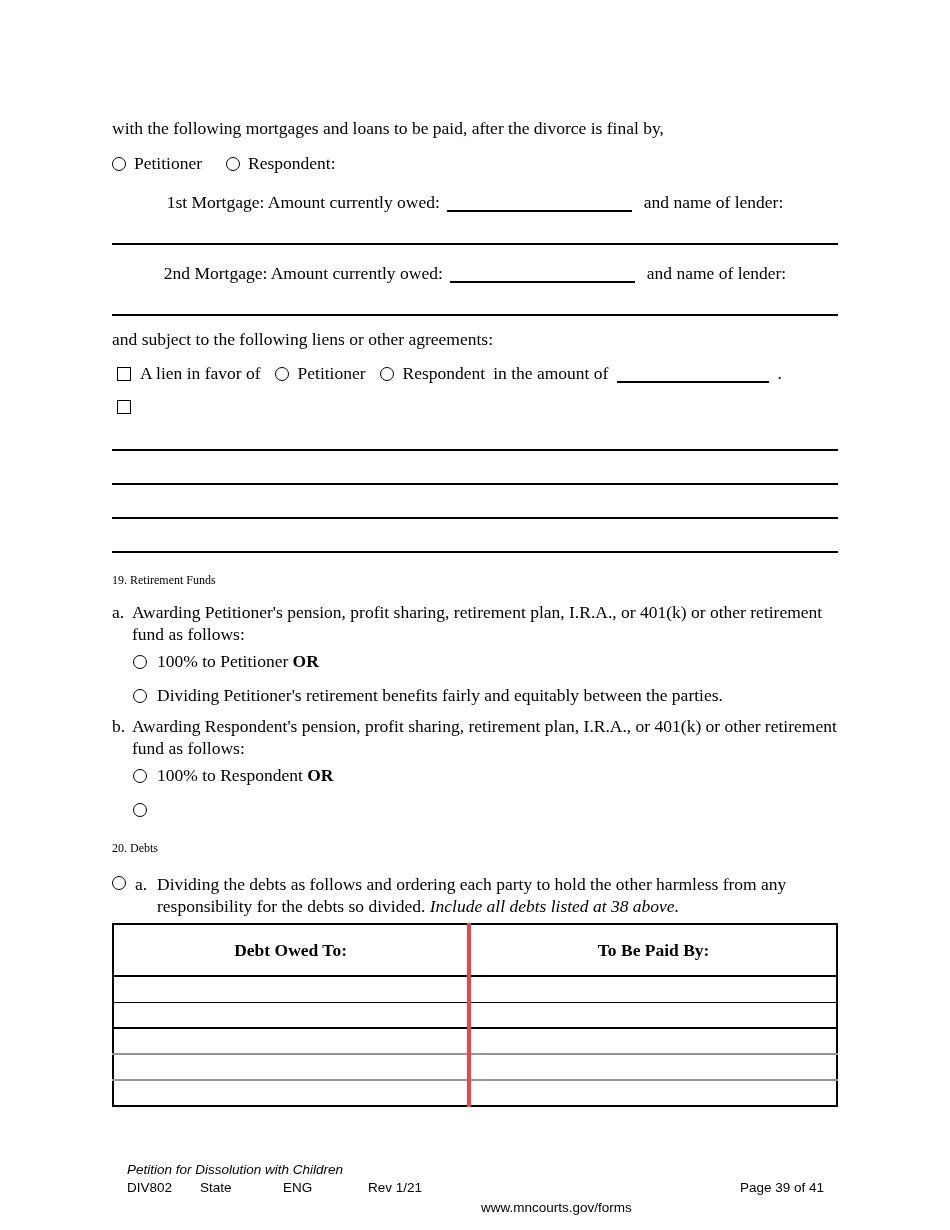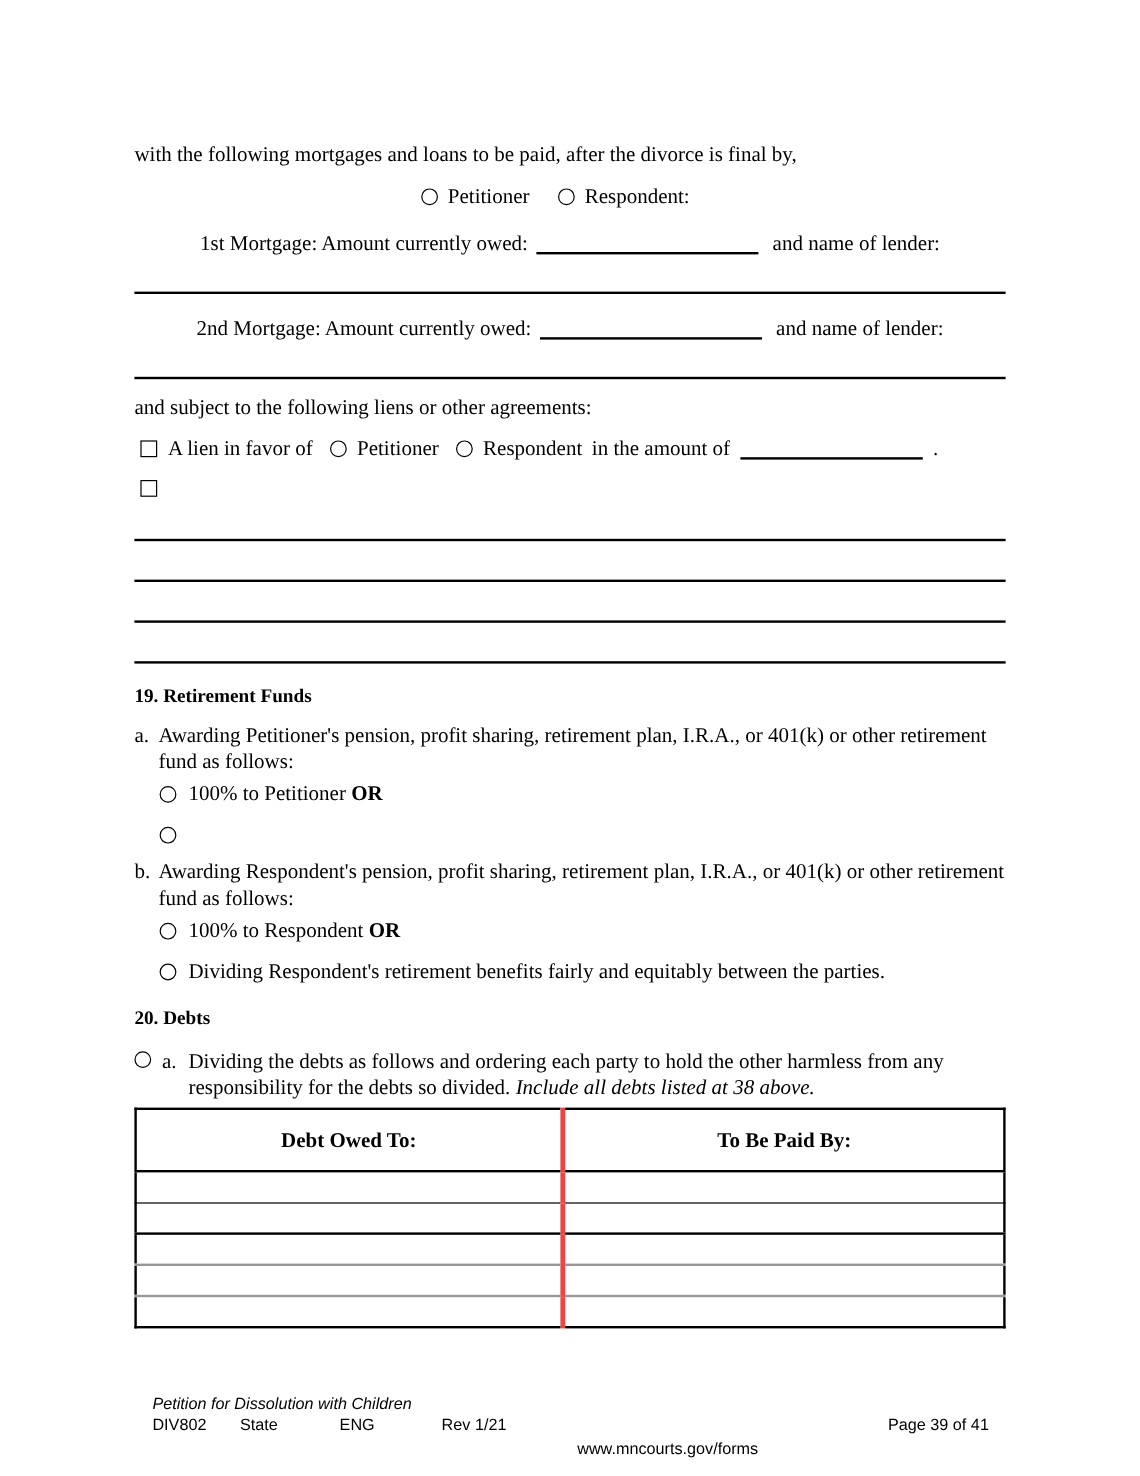--- a/index.html
+++ b/index.html
@@ -19,21 +19,21 @@
   .checkbox {
     display:inline-block; width:14px; height:14px; border:1.5px solid #000;
     vertical-align:-2px; background:#fff; flex:none;
   }
   .blank {
     display:inline-block; border-bottom:2px solid #000; height:16px;
     vertical-align:-4px;
   }
 
   .intro-line { }
-  .payer-radios { margin-top:13px;text-align:center; }
+  .payer-radios { margin-top:13px; }
   .payer-radios .radio { margin-right:8px; }
   .payer-radios .opt { margin-right:24px; }
 
   .mortgage-row { margin-top:17px; height:26px;text-align:center; }
   .mortgage-row .blank { width:185px; margin-left:7px; }
   .mortgage-row .suffix { margin-left:12px; }
 
   .rule { border-top:2.5px solid #000; }
   .rule-m1 { margin-top:26px; }
   .rule-m2 { margin-top:26px; }
@@ -46,21 +46,21 @@
   .lien-row .blank { width:152px; margin-left:9px; }
   .lien-row .period { margin-left:8px; }
 
   .other-row { margin-top:11px; }
   .other-row .checkbox { margin-right:9px; margin-left:5px; }
 
   .writein { border-top:2px solid #000; }
   .writein-1 { margin-top:32px; }
   .writein-n { margin-top:32px; }
 
-  h3.section-heading { font-size:16px; font-weight:bold; line-height:23px; }
+  h3.section-heading { font-size:12px; font-weight:normal; line-height:23px; }
   .h19 { margin-top:16px; }
   .h20 { margin-top:17px; }
 
   .hang { display:flex; margin-top:9px; }
   .hang .prefix { flex:none; width:20px; }
   .hang .hang-text { flex:1; }
 
   .option { margin-left:21px; }
   .option .radio { margin-right:10px; }
   .opt-first { margin-top:5px; }
@@ -140,34 +140,34 @@
     <div class="hang">
       <span class="prefix">a.</span>
       <div class="hang-text">Awarding Petitioner's pension, profit sharing, retirement plan, I.R.A., or 401(k) or other retirement fund as follows:</div>
     </div>
 
     <div class="option opt-first">
       <span class="radio"></span><span>100% to Petitioner</span> <b>OR</b>
     </div>
 
     <div class="option opt-next">
-      <span class="radio"></span>
+      <span class="radio"></span><span>Dividing Petitioner's retirement benefits fairly and equitably between the parties.</span>
     </div>
 
     <div class="hang">
       <span class="prefix">b.</span>
       <div class="hang-text">Awarding Respondent's pension, profit sharing, retirement plan, I.R.A., or 401(k) or other retirement fund as follows:</div>
     </div>
 
     <div class="option opt-first">
       <span class="radio"></span><span>100% to Respondent</span> <b>OR</b>
     </div>
 
     <div class="option opt-next">
-      <span class="radio"></span><span>Dividing Respondent's retirement benefits fairly and equitably between the parties.</span>
+      <span class="radio"></span>
     </div>
 
     <h3 class="section-heading h20">20. Debts</h3>
 
     <div class="debt-item">
       <span class="radio"></span>
       <span class="prefix">a.</span>
       <div class="debt-text"><span>Dividing the debts as follows and ordering each party to hold the other harmless from any responsibility for the debts so divided. </span><i>Include all debts listed at 38 above.</i></div>
     </div>
 

